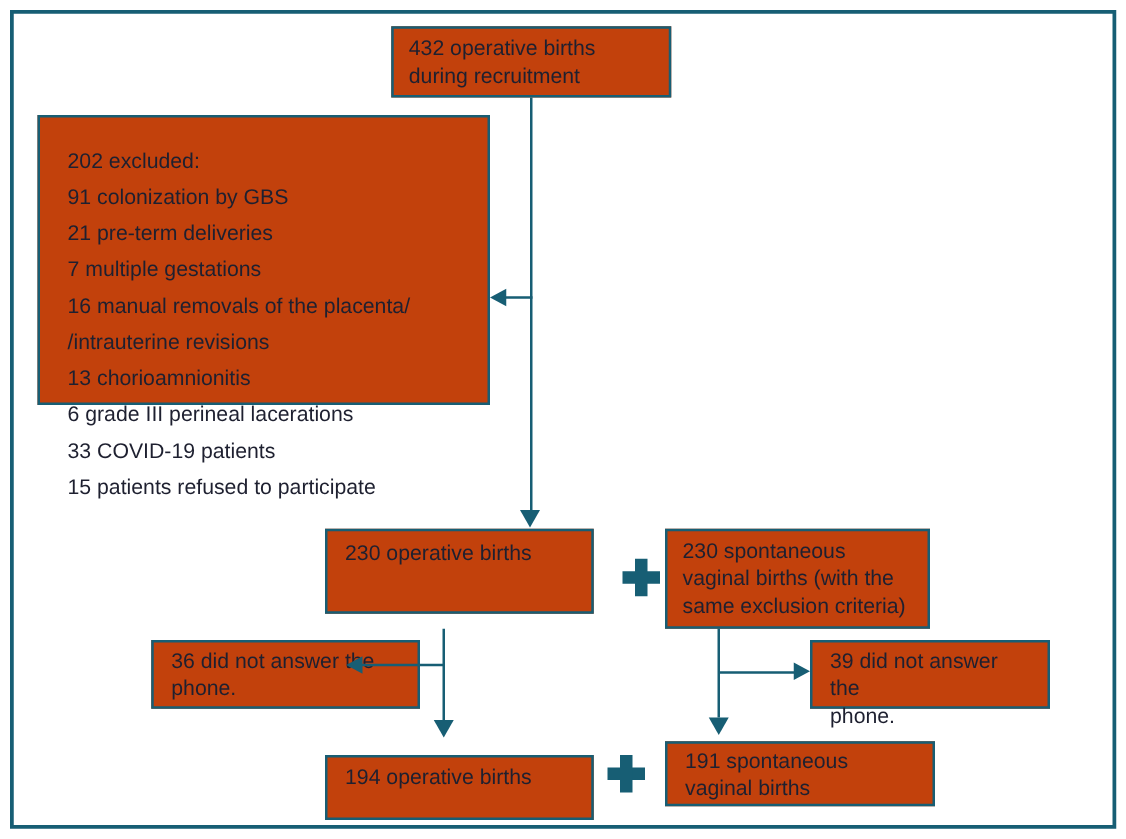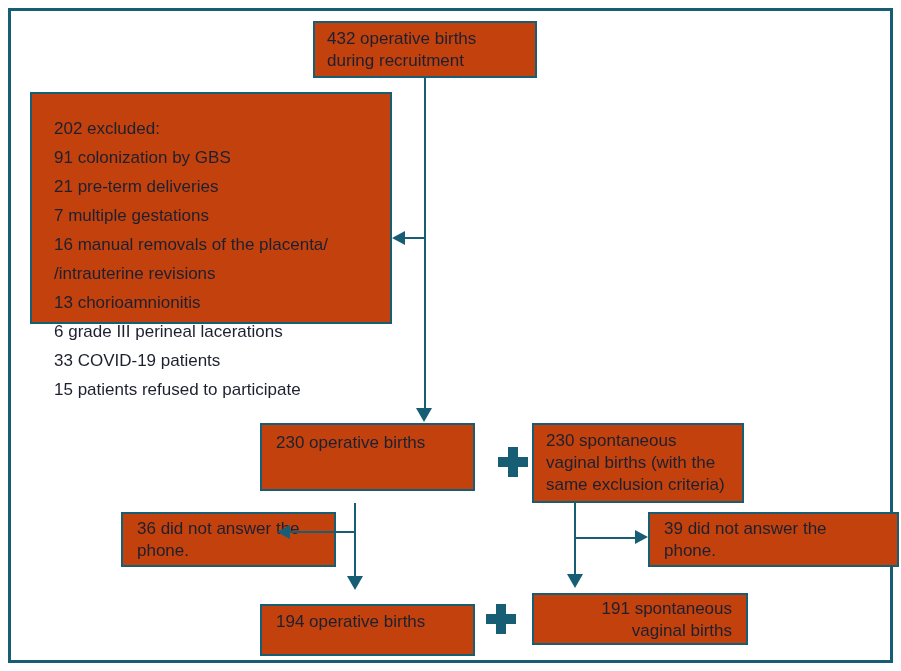--- a/index.html
+++ b/index.html
@@ -27,23 +27,23 @@
     border:2px solid var(--accent);
     background:#c2410c;
     white-space:pre-line;
     line-height:22px;
   }
   .b-recruitment{left:313px;top:21px;width:224px;height:57px;padding:5px 12px;}
   .b-excluded{left:30px;top:92px;width:362px;height:232px;padding:20px 22px;line-height:29px;}
   .b-operative230{left:260px;top:423px;width:215px;height:68px;padding:7px 14px;}
   .b-spontaneous230{left:532px;top:423px;width:212px;height:80px;padding:5px 12px;}
   .b-noanswer36{left:74px;top:512px;width:215px;height:55px;padding:4px 14px;margin-left:47px;}
-  .b-noanswer39{left:648px;top:512px;width:251px;height:55px;padding:4px 14px;}
+  .b-noanswer39{left:648px;top:512px;width:192px;height:55px;padding:4px 14px;}
   .b-operative194{left:260px;top:604px;width:215px;height:52px;padding:5px 14px;}
-  .b-spontaneous191{left:532px;top:593px;width:216px;height:52px;padding:3px 14px;text-align:right;}
+  .b-spontaneous191{left:532px;top:593px;width:216px;height:52px;padding:3px 14px;}
 
   .line{position:absolute;background:var(--accent);}
   .v-top{left:424px;top:78px;width:2px;height:332px;}
   .h-excl{left:398px;top:237px;width:28px;height:2px;}
   .v-left{left:354px;top:503px;width:2px;height:73px;}
   .h-36{left:288px;top:531px;width:67px;height:2px;}
   .v-right{left:574px;top:503px;width:2px;height:71px;}
   .h-39{left:576px;top:537px;width:62px;height:2px;}
 
   .arrow{position:absolute;width:0;height:0;}

